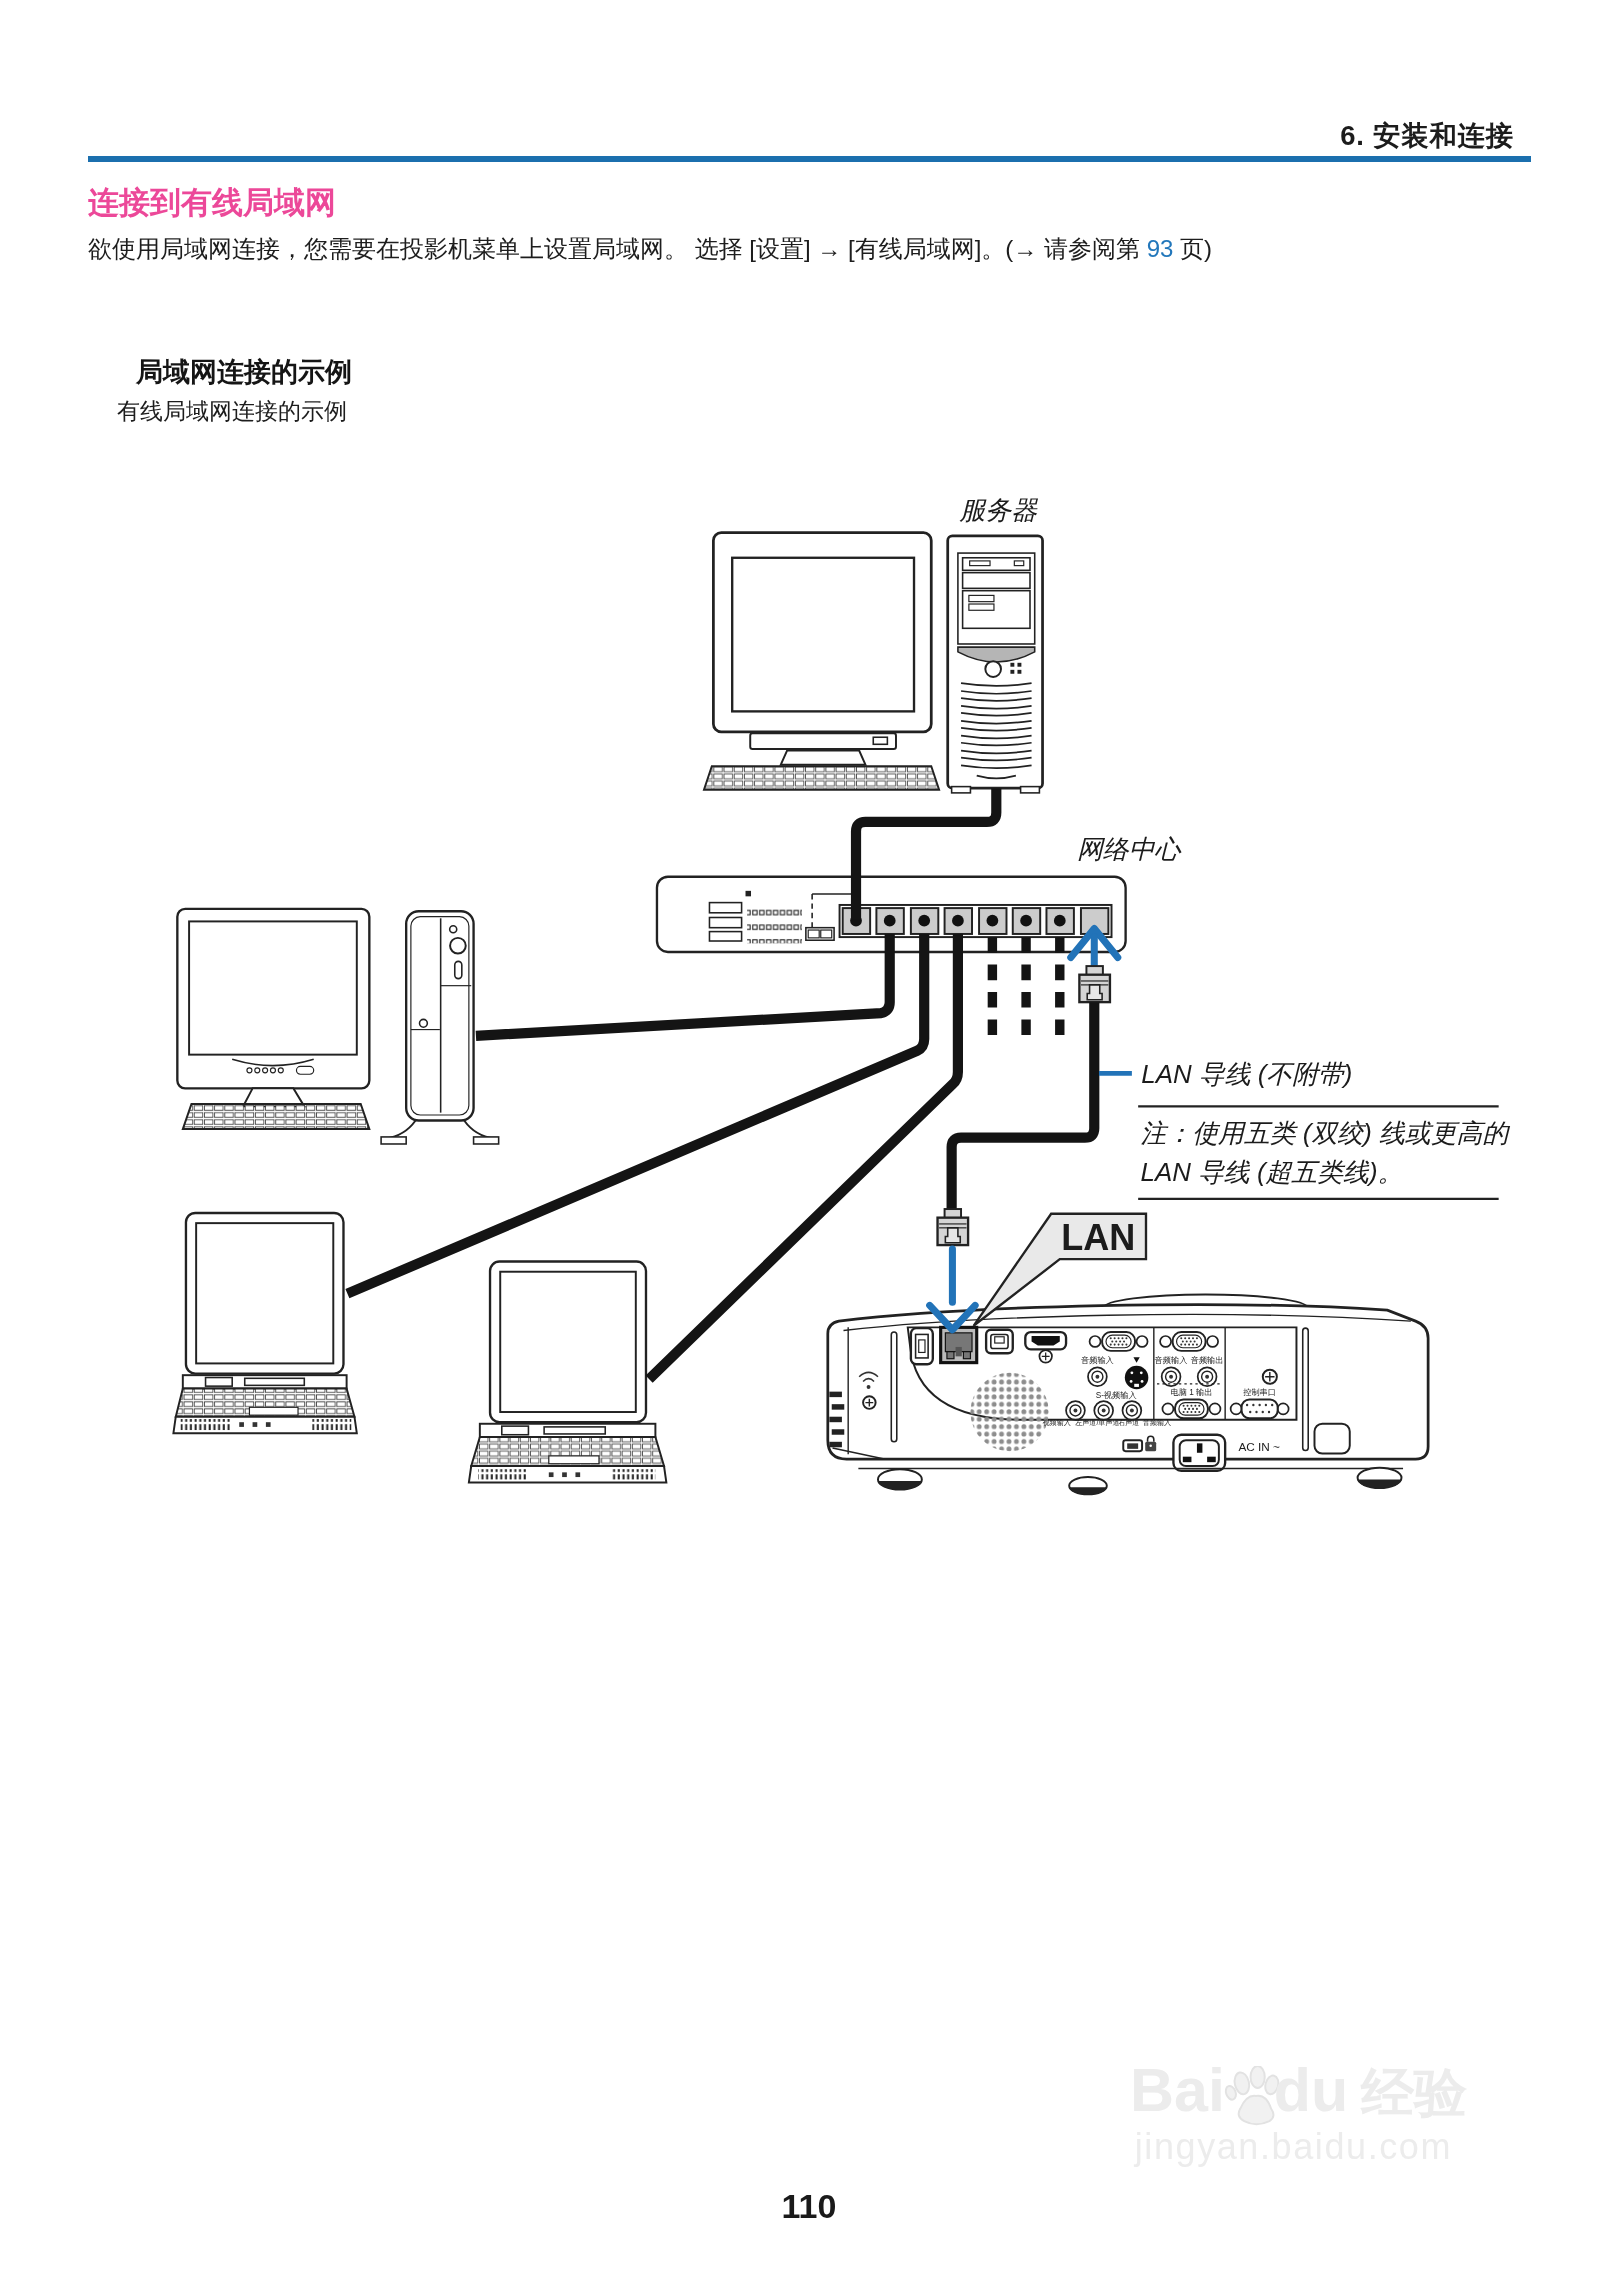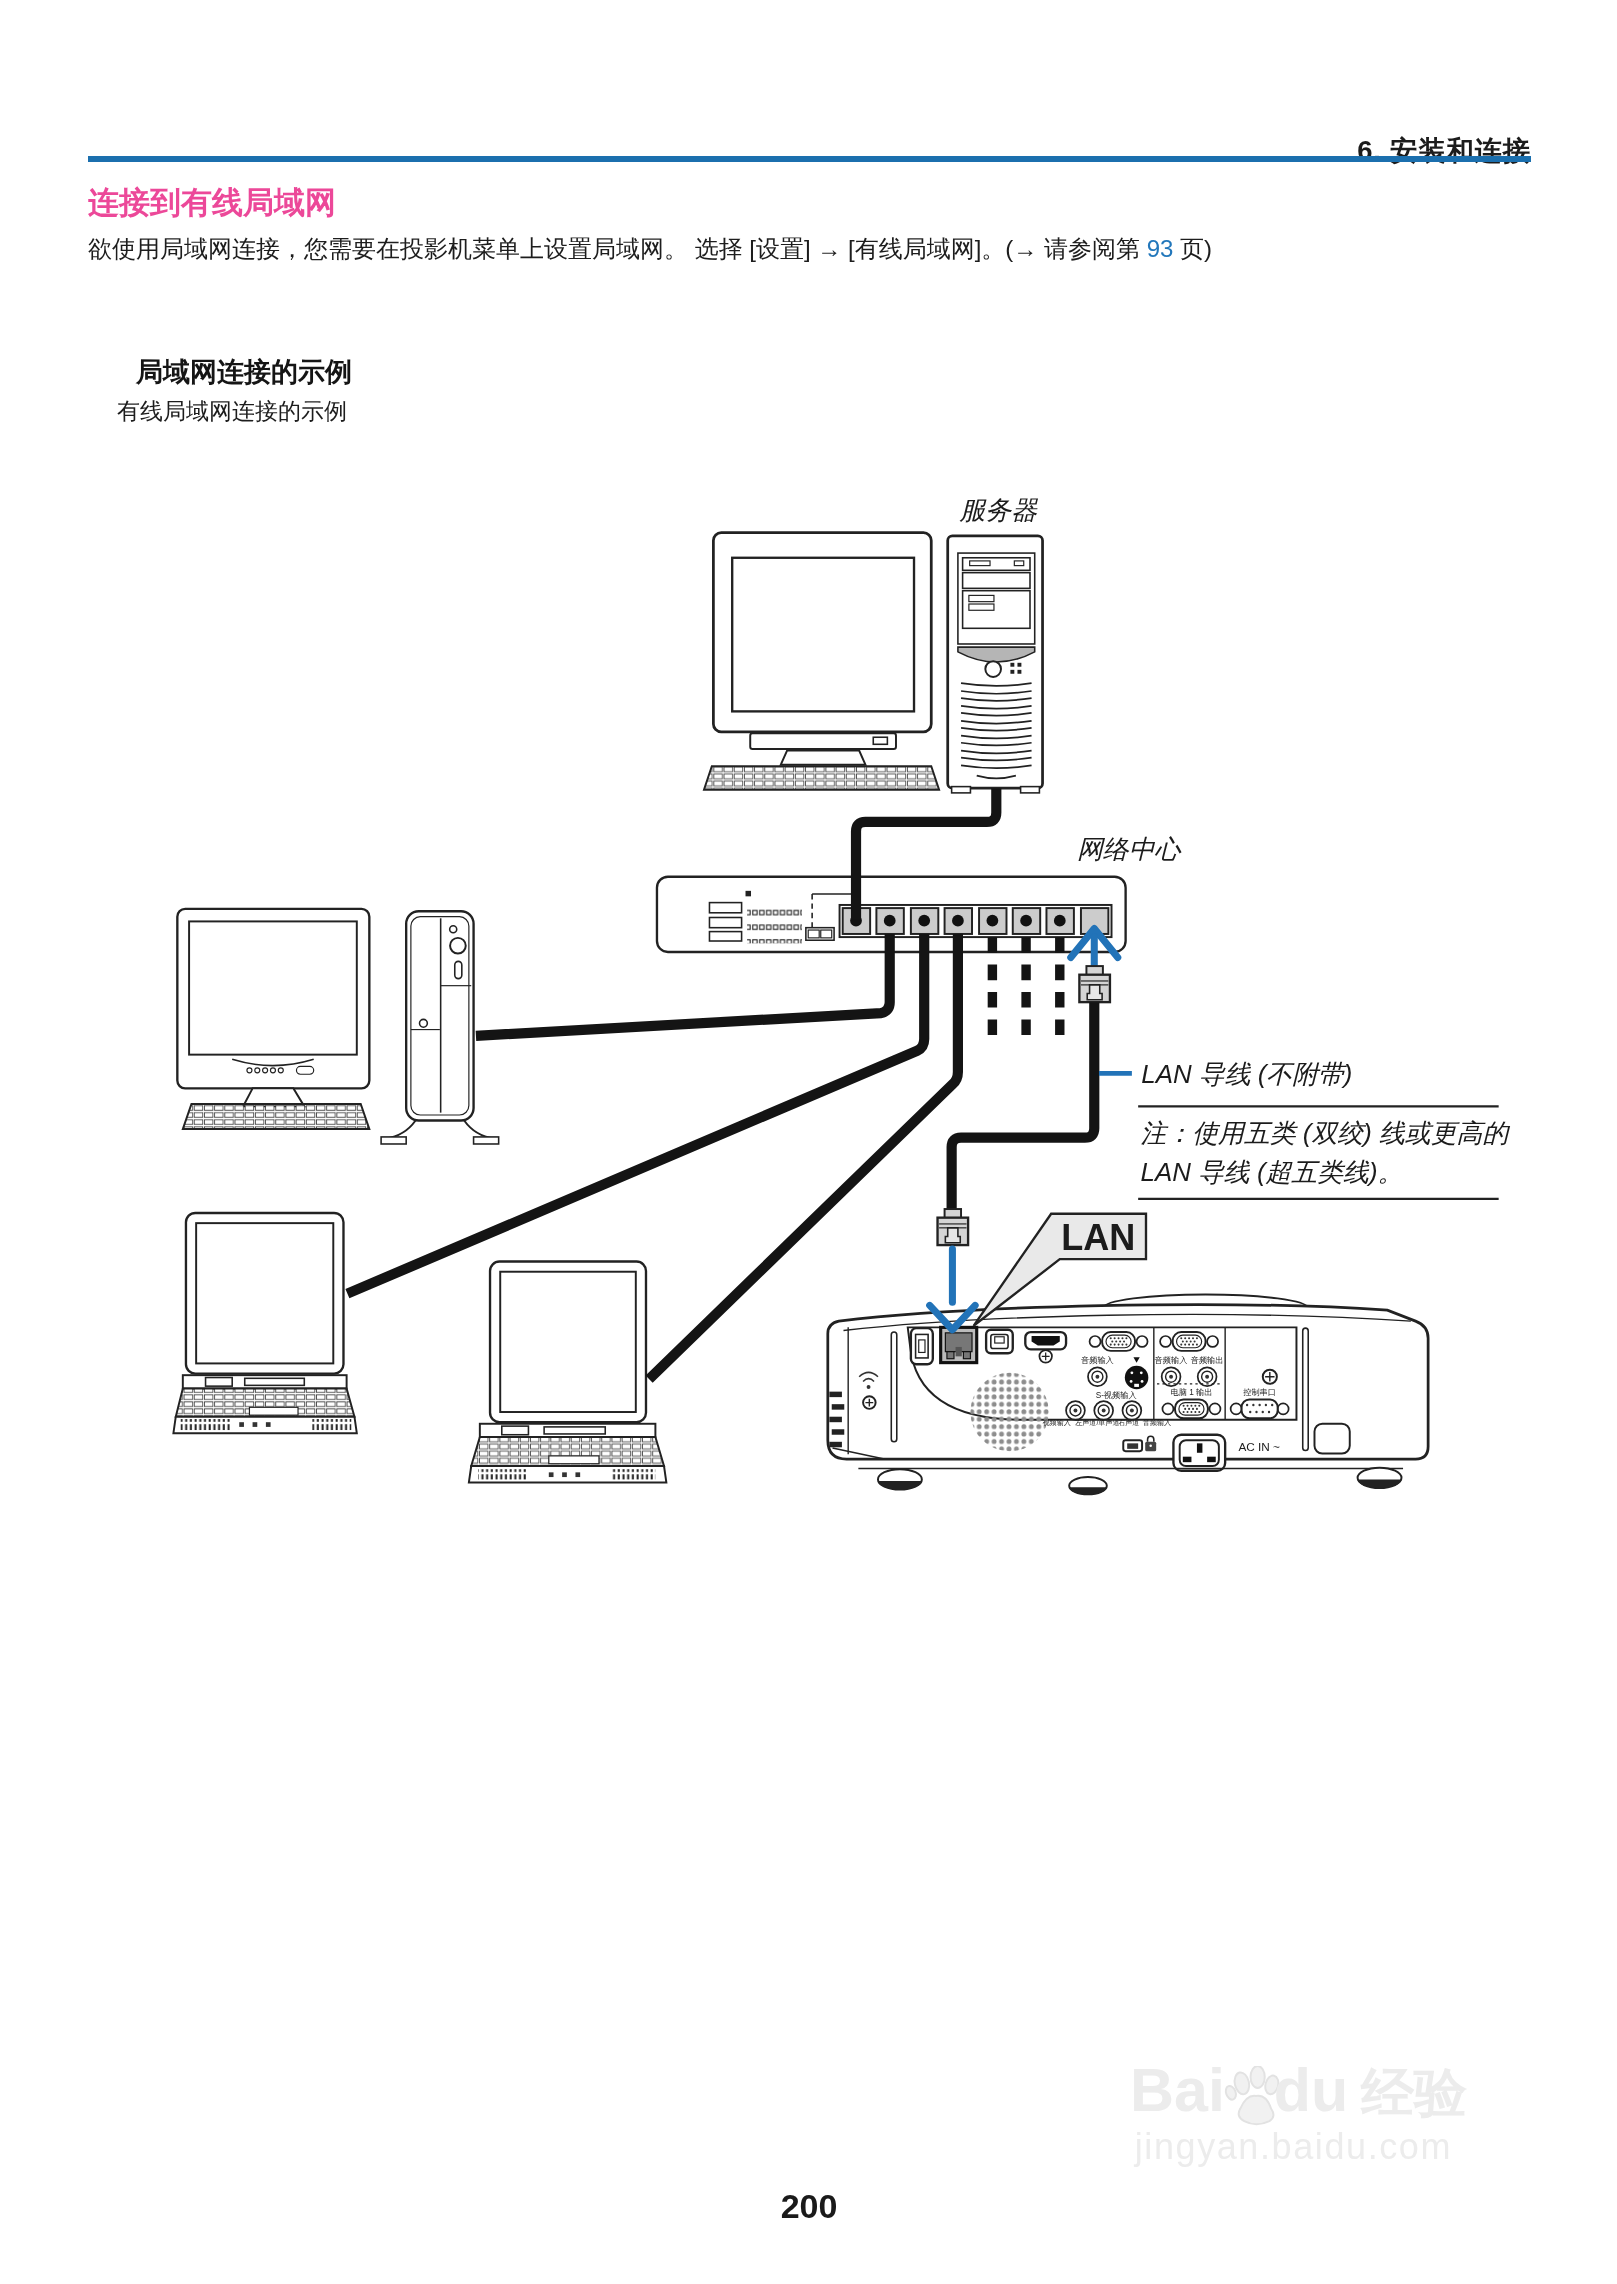--- a/index.html
+++ b/index.html
@@ -1,18 +1,18 @@
 <!DOCTYPE html>
 <html style="font-size:12.5px"><head>
 <meta charset="utf-8">
 <style>
   html,body{margin:0;padding:0;background:#ffffff;}
   body{width:1618px;height:2284px;position:relative;font-family:"Liberation Sans",sans-serif;color:#1a1a1a;overflow:hidden;}
   .abs{position:absolute;}
-  .chapter{top:118px;right:87px;font-size:27.4px;font-weight:900;letter-spacing:0.8px;color:#1c1c1c;margin-top:15px;}
+  .chapter{top:118px;right:104px;font-size:27.4px;font-weight:900;letter-spacing:0.8px;color:#1c1c1c;}
   .rule{top:156px;left:88px;width:1443px;height:5.5px;background:#1b6fae;}
   .doc-title{top:182px;left:88px;font-size:31px;font-weight:900;color:#ec4899;}
   .para{top:226px;left:88px;width:1427px;font-size:24px;line-height:45px;color:#1d1d1d;}
   .pageref{color:#2277bb;}
   .sec-head{top:354px;left:88px;font-size:27px;font-weight:900;color:#151515;margin-left:48px;}
   .sec-cap{top:396px;left:117px;font-size:23px;color:#1d1d1d;}
   .diagram-svg{top:470px;left:0;}
   .pagenum{top:2187px;left:0;width:100%;text-align:center;font-size:34px;font-weight:bold;color:#1a1a1a;}
   .watermark{top:2060px;left:1130px;color:#ececec;user-select:none;}
   .wm-row{display:flex;align-items:flex-end;}
@@ -475,21 +475,21 @@
     <polygon points="1242,1092 1341,949 1462,949 1462,1007 1352,1007" fill="#e9e9e9" stroke="#222" stroke-width="3"></polygon>
     <text x="1401" y="995" font-size="46" font-weight="600" text-anchor="middle">LAN</text>
   </g>
 
   <g stroke="#2273b8" fill="none" stroke-linecap="round" stroke-linejoin="round">
     <path d="M 1215,994 V 1062" stroke-width="9"></path>
     <path d="M 1186,1066 L 1215,1097 L 1244,1066" stroke-width="9"></path>
   </g>
 </svg>
 
-<div class="abs pagenum">200</div>
+<div class="abs pagenum">110</div>
 
 <div class="abs watermark">
   <div class="wm-row">
     <span class="wm-bai">Bai</span>
     <span class="wm-paw">
       <svg width="63" height="63" viewBox="0 0 80 80">
         <g fill="#f1f1f1" stroke="#e2e2e2" stroke-width="2.5">
           <ellipse cx="24" cy="22" rx="9" ry="14" transform="rotate(-12 24 22)"></ellipse>
           <ellipse cx="44" cy="14" rx="9" ry="14"></ellipse>
           <ellipse cx="62" cy="24" rx="8" ry="12" transform="rotate(14 62 24)"></ellipse>

